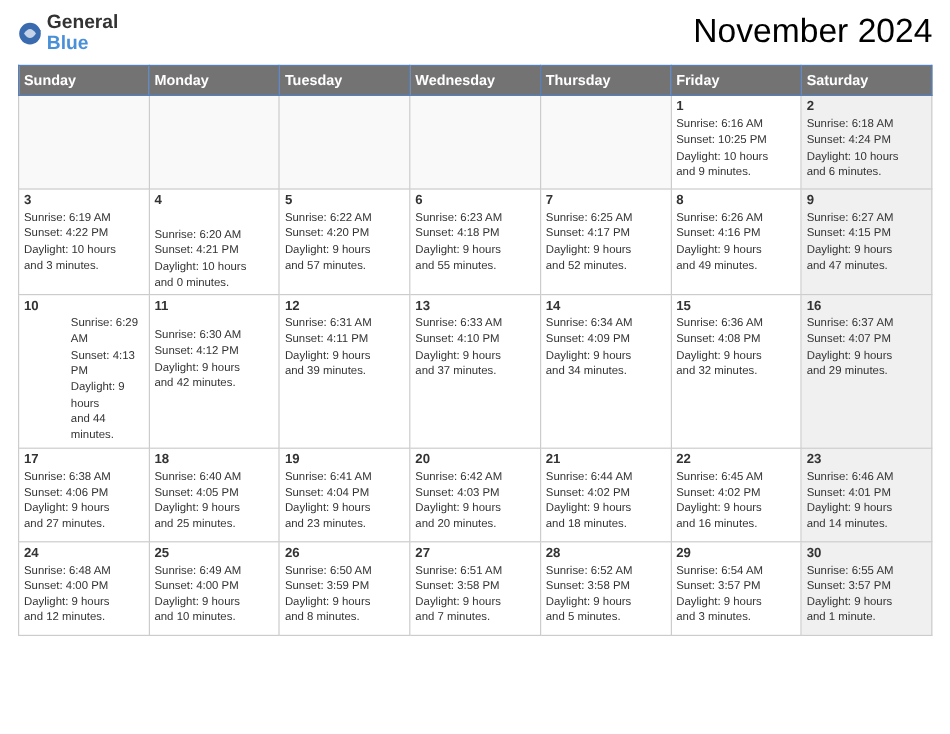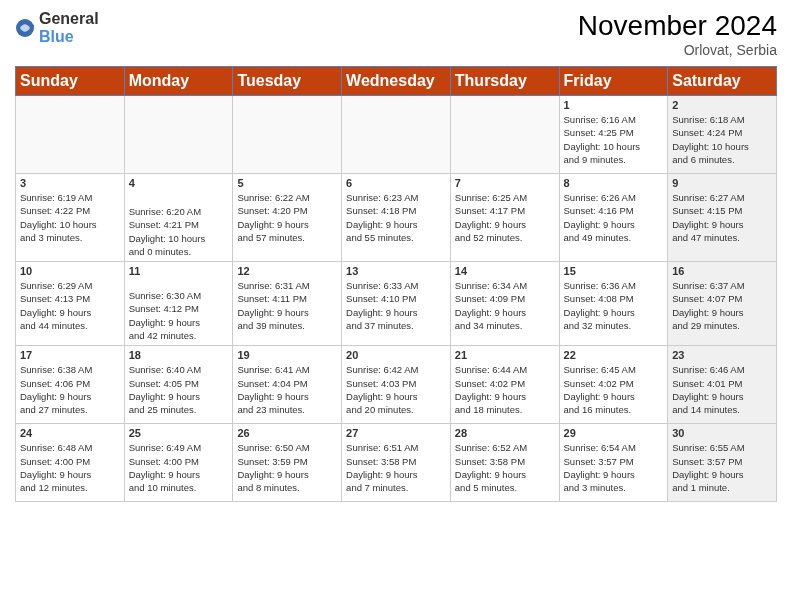--- a/index.html
+++ b/index.html
@@ -51,23 +51,23 @@
     .subtitle {
       font-size: 14px;
       color: #555;
     }
     .calendar {
       width: 100%;
       border-collapse: collapse;
       table-layout: fixed;
     }
     .calendar th {
-      background-color: #c2410c;
+      background-color: #737373;
       color: #fff;
-      font-size: 16px;
+      font-size: 12px;
       font-weight: bold;
       padding: 5px 4px;
       text-align: left;
       border: 1px solid #5580c0;
     }
     .calendar td {
       vertical-align: top;
       border: 1px solid #ccc;
       padding: 3px 4px;
       font-size: 9.5px;
@@ -103,21 +103,20 @@
         <path d="M10 20 Q20 5 30 20 Q20 35 10 20Z" fill="#fff" opacity="0.7"></path>
         <polygon points="30,8 38,15 34,24" fill="#3a6baf"></polygon>
       </svg>
       <div>
         <span class="logo-text-general">General</span><br>
         <span class="logo-text-blue">Blue</span>
       </div>
     </div>
     <div class="title-block">
       <div class="month-title">November 2024</div>
-      <div class="subtitle">Orlovat, Serbia</div>
     </div>
   </div>
 
   <table class="calendar">
     <thead>
       <tr>
       <th>Sunday</th>
           <th>Monday</th>
           <th>Tuesday</th>
           <th>Wednesday</th>
@@ -129,21 +128,21 @@
     <tbody id="calendar-body">
     <tr>
           <td class="empty"></td>
           <td class="empty"></td>
           <td class="empty"></td>
           <td class="empty"></td>
           <td class="empty"></td>
           <td>
             <span class="day-number">1</span>
             <div class="day-info" style="white-space: pre-line;">Sunrise: 6:16 AM
-Sunset: 4:25 PM
+Sunset: 10:25 PM
 Daylight: 10 hours
 and 9 minutes.</div>
           </td>
           <td class="shaded">
             <span class="day-number">2</span>
             <div class="day-info" style="white-space: pre-line;">Sunrise: 6:18 AM
 Sunset: 4:24 PM
 Daylight: 10 hours
 and 6 minutes.</div>
           </td>
@@ -195,21 +194,21 @@
             <span class="day-number">9</span>
             <div class="day-info" style="white-space: pre-line;">Sunrise: 6:27 AM
 Sunset: 4:15 PM
 Daylight: 9 hours
 and 47 minutes.</div>
           </td>
         </tr>
         <tr>
           <td>
             <span class="day-number">10</span>
-            <div class="day-info" style="white-space: pre-line;">Sunrise: 6:29 AM
+            <div class="day-info" style="white-space: pre-line; margin-left: 39px;">Sunrise: 6:29 AM
 Sunset: 4:13 PM
 Daylight: 9 hours
 and 44 minutes.</div>
           </td>
           <td>
             <span class="day-number">11</span>
             <div class="day-info" style="white-space: pre-line; margin-top: 12px;">Sunrise: 6:30 AM
 Sunset: 4:12 PM
 Daylight: 9 hours
 and 42 minutes.</div>

